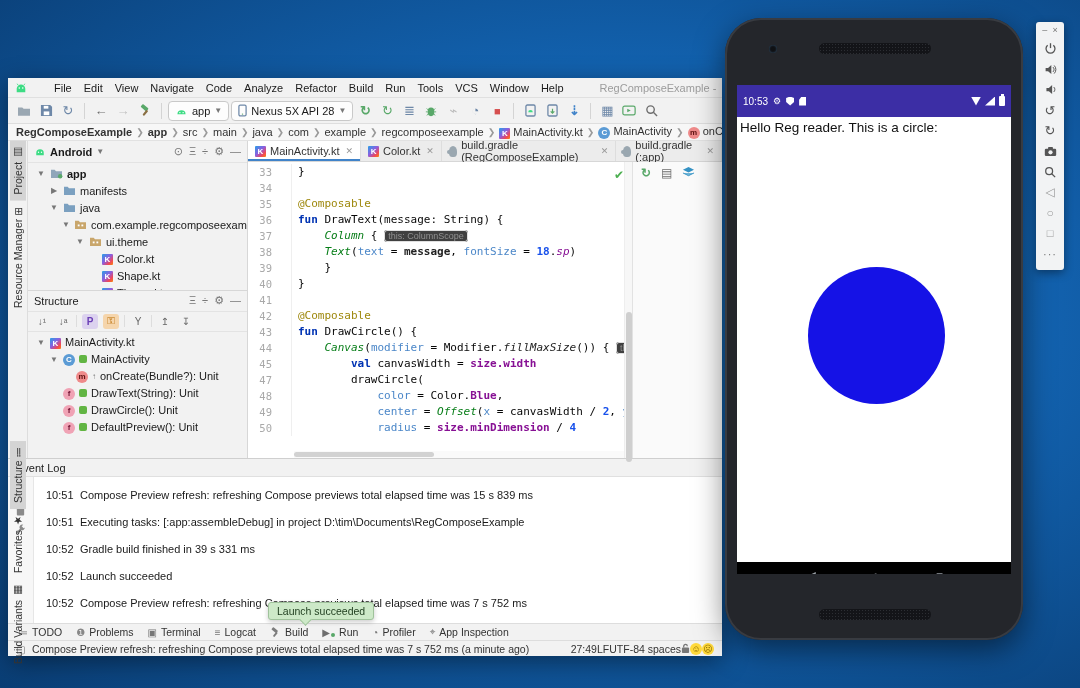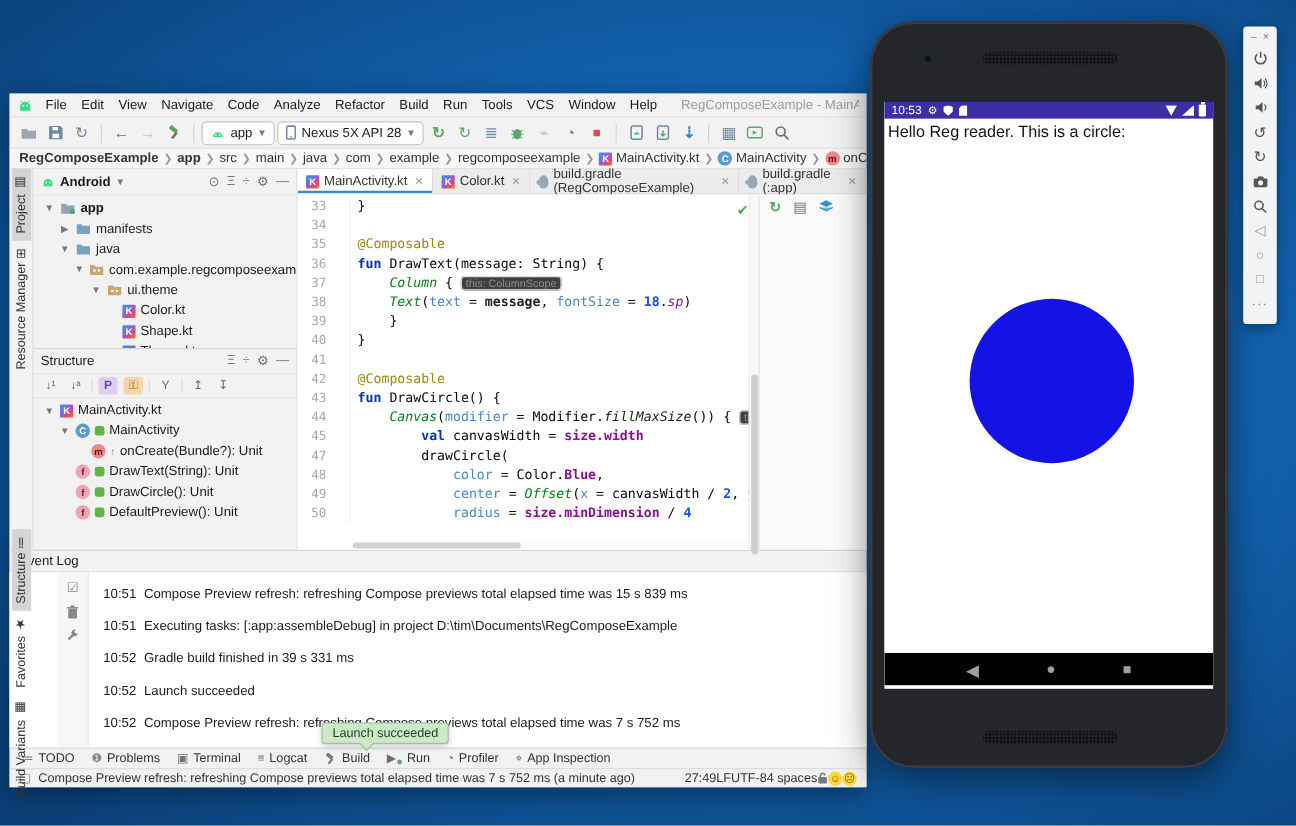--- a/index.html
+++ b/index.html
@@ -5,21 +5,21 @@
   * { margin:0; padding:0; box-sizing:border-box; }
   html,body { width:1080px; height:688px; overflow:hidden; }
   body {
     font-family:"Liberation Sans", sans-serif;
     background: radial-gradient(ellipse at 58% 46%, #1b77cb 0%, #1365b4 42%, #0a3e75 100%);
     position:relative; font-size:11px; color:#222;
   }
   
   .ide { position:absolute; left:8px; top:78px; width:714px; height:578px;
          background:#f2f2f2; box-shadow:0 6px 24px rgba(0,0,0,.45); display:flex; flex-direction:column; }
-  .menubar { height:20px; background:#f2f2f2; display:flex; align-items:center; gap:0; padding:0 6px; border-bottom:1px solid #e0e0e0; }
+  .menubar { height:20px; background:#f2f2f2; display:flex; align-items:center; gap:16px; padding:0 6px; border-bottom:1px solid #e0e0e0; }
   .menubar .mi { padding:2px 6px; color:#1a1a1a; cursor:default; }
   .win-title { margin-left:14px; color:#9c9c9c; white-space:nowrap; overflow:hidden; }
   .as-logo { width:14px; height:12px; display:inline-block; margin-right:4px; }
 
   .toolbar { height:26px; display:flex; align-items:center; gap:2px; padding:0 6px; background:#f2f2f2; border-bottom:1px solid #dedede; }
   .tbicon { width:20px; height:20px; display:inline-flex; align-items:center; justify-content:center; font-size:13px; color:#6e6e6e; border-radius:3px; }
   .tbsep { width:1px; height:16px; background:#d4d4d4; margin:0 4px; }
   .combo { display:inline-flex; align-items:center; gap:4px; height:20px; border:1px solid #c9c9c9; border-radius:4px; background:#fdfdfd; padding:0 6px; font-size:11px; color:#1a1a1a; }
   .combo .caret { font-size:8px; color:#777; }
 
@@ -77,21 +77,21 @@
   .okcheck { position:absolute; right:4px; top:6px; color:#4caf50; font-size:12px; }
   .vscroll { width:8px; background:#f7f7f7; border-left:1px solid #eee; position:relative; }
   .vscroll .thumb { position:absolute; left:1px; width:6px; top:150px; height:150px; background:#cfcfcf; border-radius:3px; }
   .preview { flex:1; background:#fafafa; border-left:1px solid #e2e2e2; position:relative; }
   .pv-tools { position:absolute; top:4px; left:8px; display:flex; gap:10px; font-size:12px; }
   .hscroll { position:absolute; left:46px; bottom:0; width:330px; height:7px; background:#fafafa; }
   .hscroll .thumb { position:absolute; left:0; top:1px; height:5px; width:140px; background:#d2d2d2; border-radius:3px; }
 
   .eventlog { height:165px; border-top:1px solid #cfcfcf; background:#f2f2f2; display:flex; flex-direction:column; }
   .el-head { height:18px; display:flex; align-items:center; padding:0 8px; color:#1a1a1a; border-bottom:1px solid #e0e0e0; }
-  .el-body { flex:1; display:flex; background:#fff; min-height:0;padding-left:40px; }
+  .el-body { flex:1; display:flex; background:#fff; min-height:0; }
   .el-gutter { width:26px; border-right:1px solid #e6e6e6; background:#f7f7f7; display:flex; flex-direction:column; align-items:center; gap:8px; padding-top:6px; color:#8a8a8a; }
   .el-entries { flex:1; position:relative; font-size:11px; color:#1a1a1a; }
   .el-row { position:absolute; left:12px; white-space:nowrap; }
   .el-row .t { display:inline-block; width:34px; color:#1a1a1a; }
 
   .toolbtns { height:17px; display:flex; align-items:center; gap:14px; padding:0 10px; background:#f2f2f2; border-top:1px solid #ddd; font-size:10.5px; color:#333; }
   .tb-item { display:inline-flex; align-items:center; gap:4px; }
   .tb-item .ic { color:#777; font-size:10px; }
   .rundot { width:4px; height:4px; background:#59a869; border-radius:50%; display:inline-block; margin-left:-3px; margin-top:6px; }
 
@@ -103,21 +103,21 @@
   .balloon:after { content:""; position:absolute; left:32px; bottom:-5px; width:8px; height:8px; background:#cde9c8; border-right:1px solid #9fc29b; border-bottom:1px solid #9fc29b; transform:rotate(45deg); }
 
   
   .phone { position:absolute; left:725px; top:18px; width:298px; height:622px; background:#24262b;
            border-radius:36px; box-shadow:0 10px 30px rgba(0,0,0,.5), inset 0 0 0 2px #383b41; }
   .cam { position:absolute; left:44px; top:27px; width:8px; height:8px; border-radius:50%; background:#101114; box-shadow:inset 0 0 2px #3c6080; }
   .spk { position:absolute; left:94px; width:112px; height:11px; border-radius:6px; background:#131418;
          background-image:radial-gradient(#2c2e33 1px, transparent 1px); background-size:3px 3px; }
   .spk.top { top:25px; } .spk.bot { bottom:20px; }
   .screen { position:absolute; left:12px; top:67px; width:274px; height:489px; background:#fff; overflow:hidden; }
-  .pstatus { height:14px; display:flex; align-items:center; padding:2px 6px; gap:5px; color:#fff; font-size:10px; }
+  .pstatus { height:32px; display:flex; align-items:center; padding:2px 6px; gap:5px; color:#fff; font-size:10px; }
   .pstatus .right { margin-left:auto; display:flex; gap:4px; align-items:center; }
   .wifi { width:10px; height:9px; background:#fff; clip-path:polygon(0 0,100% 0,50% 100%); }
   .cell { width:10px; height:9px; background:#fff; clip-path:polygon(100% 0,100% 100%,0 100%); }
   .batt { width:6px; height:10px; background:#fff; border-radius:1px; position:relative; }
   .batt:before{ content:""; position:absolute; top:-2px; left:1.5px; width:3px; height:2px; background:#fff; }
   .shield { width:8px; height:9px; background:#fff; clip-path:polygon(50% 0,100% 18%,100% 60%,50% 100%,0 60%,0 18%); }
   .sdcard { width:7px; height:9px; background:#fff; clip-path:polygon(35% 0,100% 0,100% 100%,0 100%,0 35%); }
   .gearw { color:#fff; font-size:9px; line-height:9px; }
   .pcontent { position:relative; height:445px; background:#fff; }
   .hello { padding:3px 2px 0 3px; font-size:13.5px; color:#111; }

